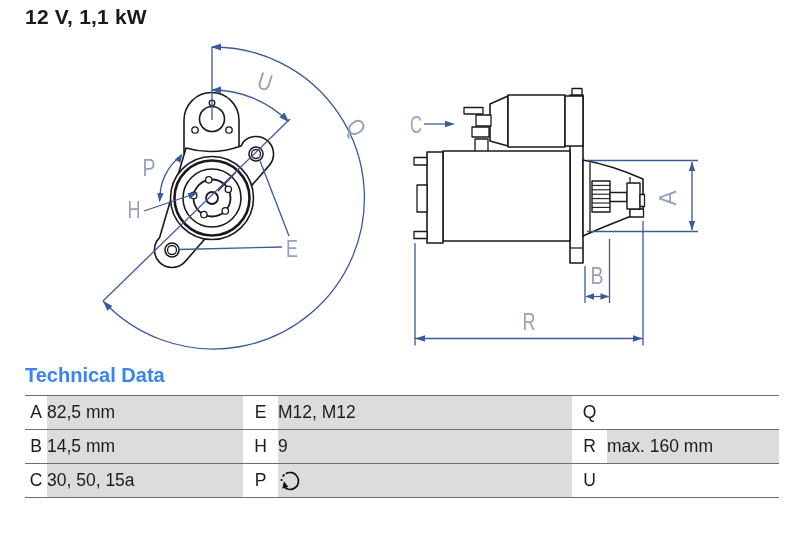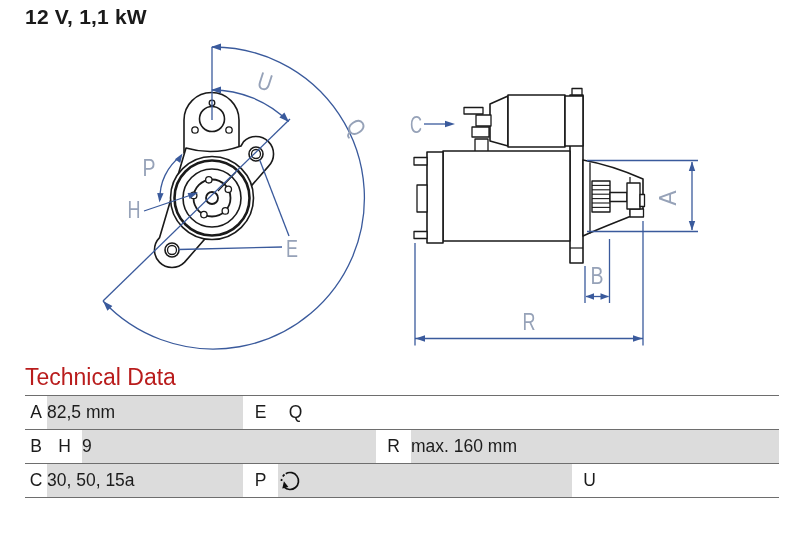--- a/index.html
+++ b/index.html
@@ -7,21 +7,21 @@
     position:relative;width:800px;height:533px;background:#ffffff;
     font-family:"Liberation Sans",sans-serif;overflow:hidden;
   }
   .title{
     position:absolute;left:25px;top:5px;font-size:21px;font-weight:700;
     color:#1a1a1a;letter-spacing:.2px;
   }
   svg text{font-family:"Liberation Sans",sans-serif;}
   .dimlabel{fill:#96a2b8;font-size:24px;font-weight:400;}
   .tech-heading{
-    position:absolute;left:25px;top:364px;font-size:23px;font-weight:400;color:#b91c1c;
+    position:absolute;left:25px;top:364px;font-size:20px;font-weight:700;color:#3b82f6;
   }
   .tbl{
     position:absolute;left:25px;top:395px;width:754px;
     border-top:1.5px solid #6e6e6e;font-size:17.5px;color:#1c1c1c;
   }
   .row{display:flex;height:34px;box-sizing:border-box;border-bottom:1.5px solid #6e6e6e;}
   .lt{display:flex;align-items:center;justify-content:center;background:#fff;}
   .lt1{width:22px;}
   .lt2,.lt3{width:35px;}
   .val{display:flex;align-items:center;background:#dcdcdc;padding-left:0;box-sizing:border-box;}
@@ -166,24 +166,26 @@
     </g>
   </svg>
 
   <div class="tech-heading">Technical Data</div>
 
   <div class="tbl">
     <div class="row">
       <div class="lt lt1">A</div>
       <div class="val v1">82,5 mm</div>
       <div class="lt lt2">E</div>
+      <div class="val v2">M12, M12</div>
       <div class="lt lt3">Q</div>
     </div>
     <div class="row">
       <div class="lt lt1">B</div>
+      <div class="val v1">14,5 mm</div>
       <div class="lt lt2">H</div>
       <div class="val v2">9</div>
       <div class="lt lt3">R</div>
       <div class="val v3">max. 160 mm</div>
     </div>
     <div class="row">
       <div class="lt lt1">C</div>
       <div class="val v1">30, 50, 15a</div>
       <div class="lt lt2">P</div>
       <div class="val v2">

